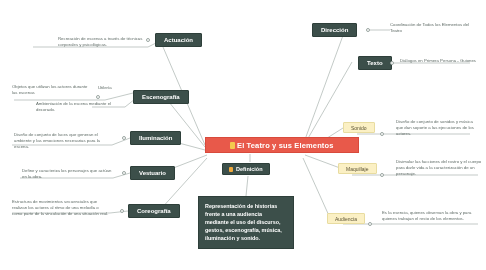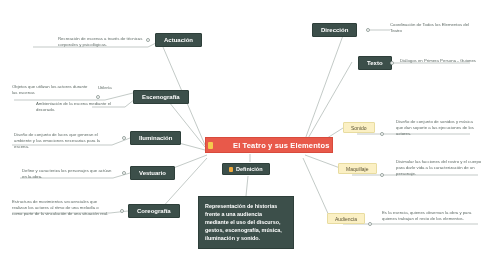--- a/index.html
+++ b/index.html
@@ -21,24 +21,24 @@
   }
 
   
   .root{
     background:#e8594a;
     color:#ffffff;
     border:1px solid #d84a3c;
     font-size:7.5px;
     font-weight:bold;
     letter-spacing:.15px;
-    padding:0 2px;
+    padding:0 24px;
     height:16px;
     border-radius:0;
-    gap:20px;
+    gap:2px;
   }
   .root .ico{
     width:5px;height:7px;background:#f4c94e;
     border-radius:1px;display:inline-block;flex:0 0 auto;
   }
 
   
   .topic{
     background:#3c4f4a;
     color:#ffffff;

